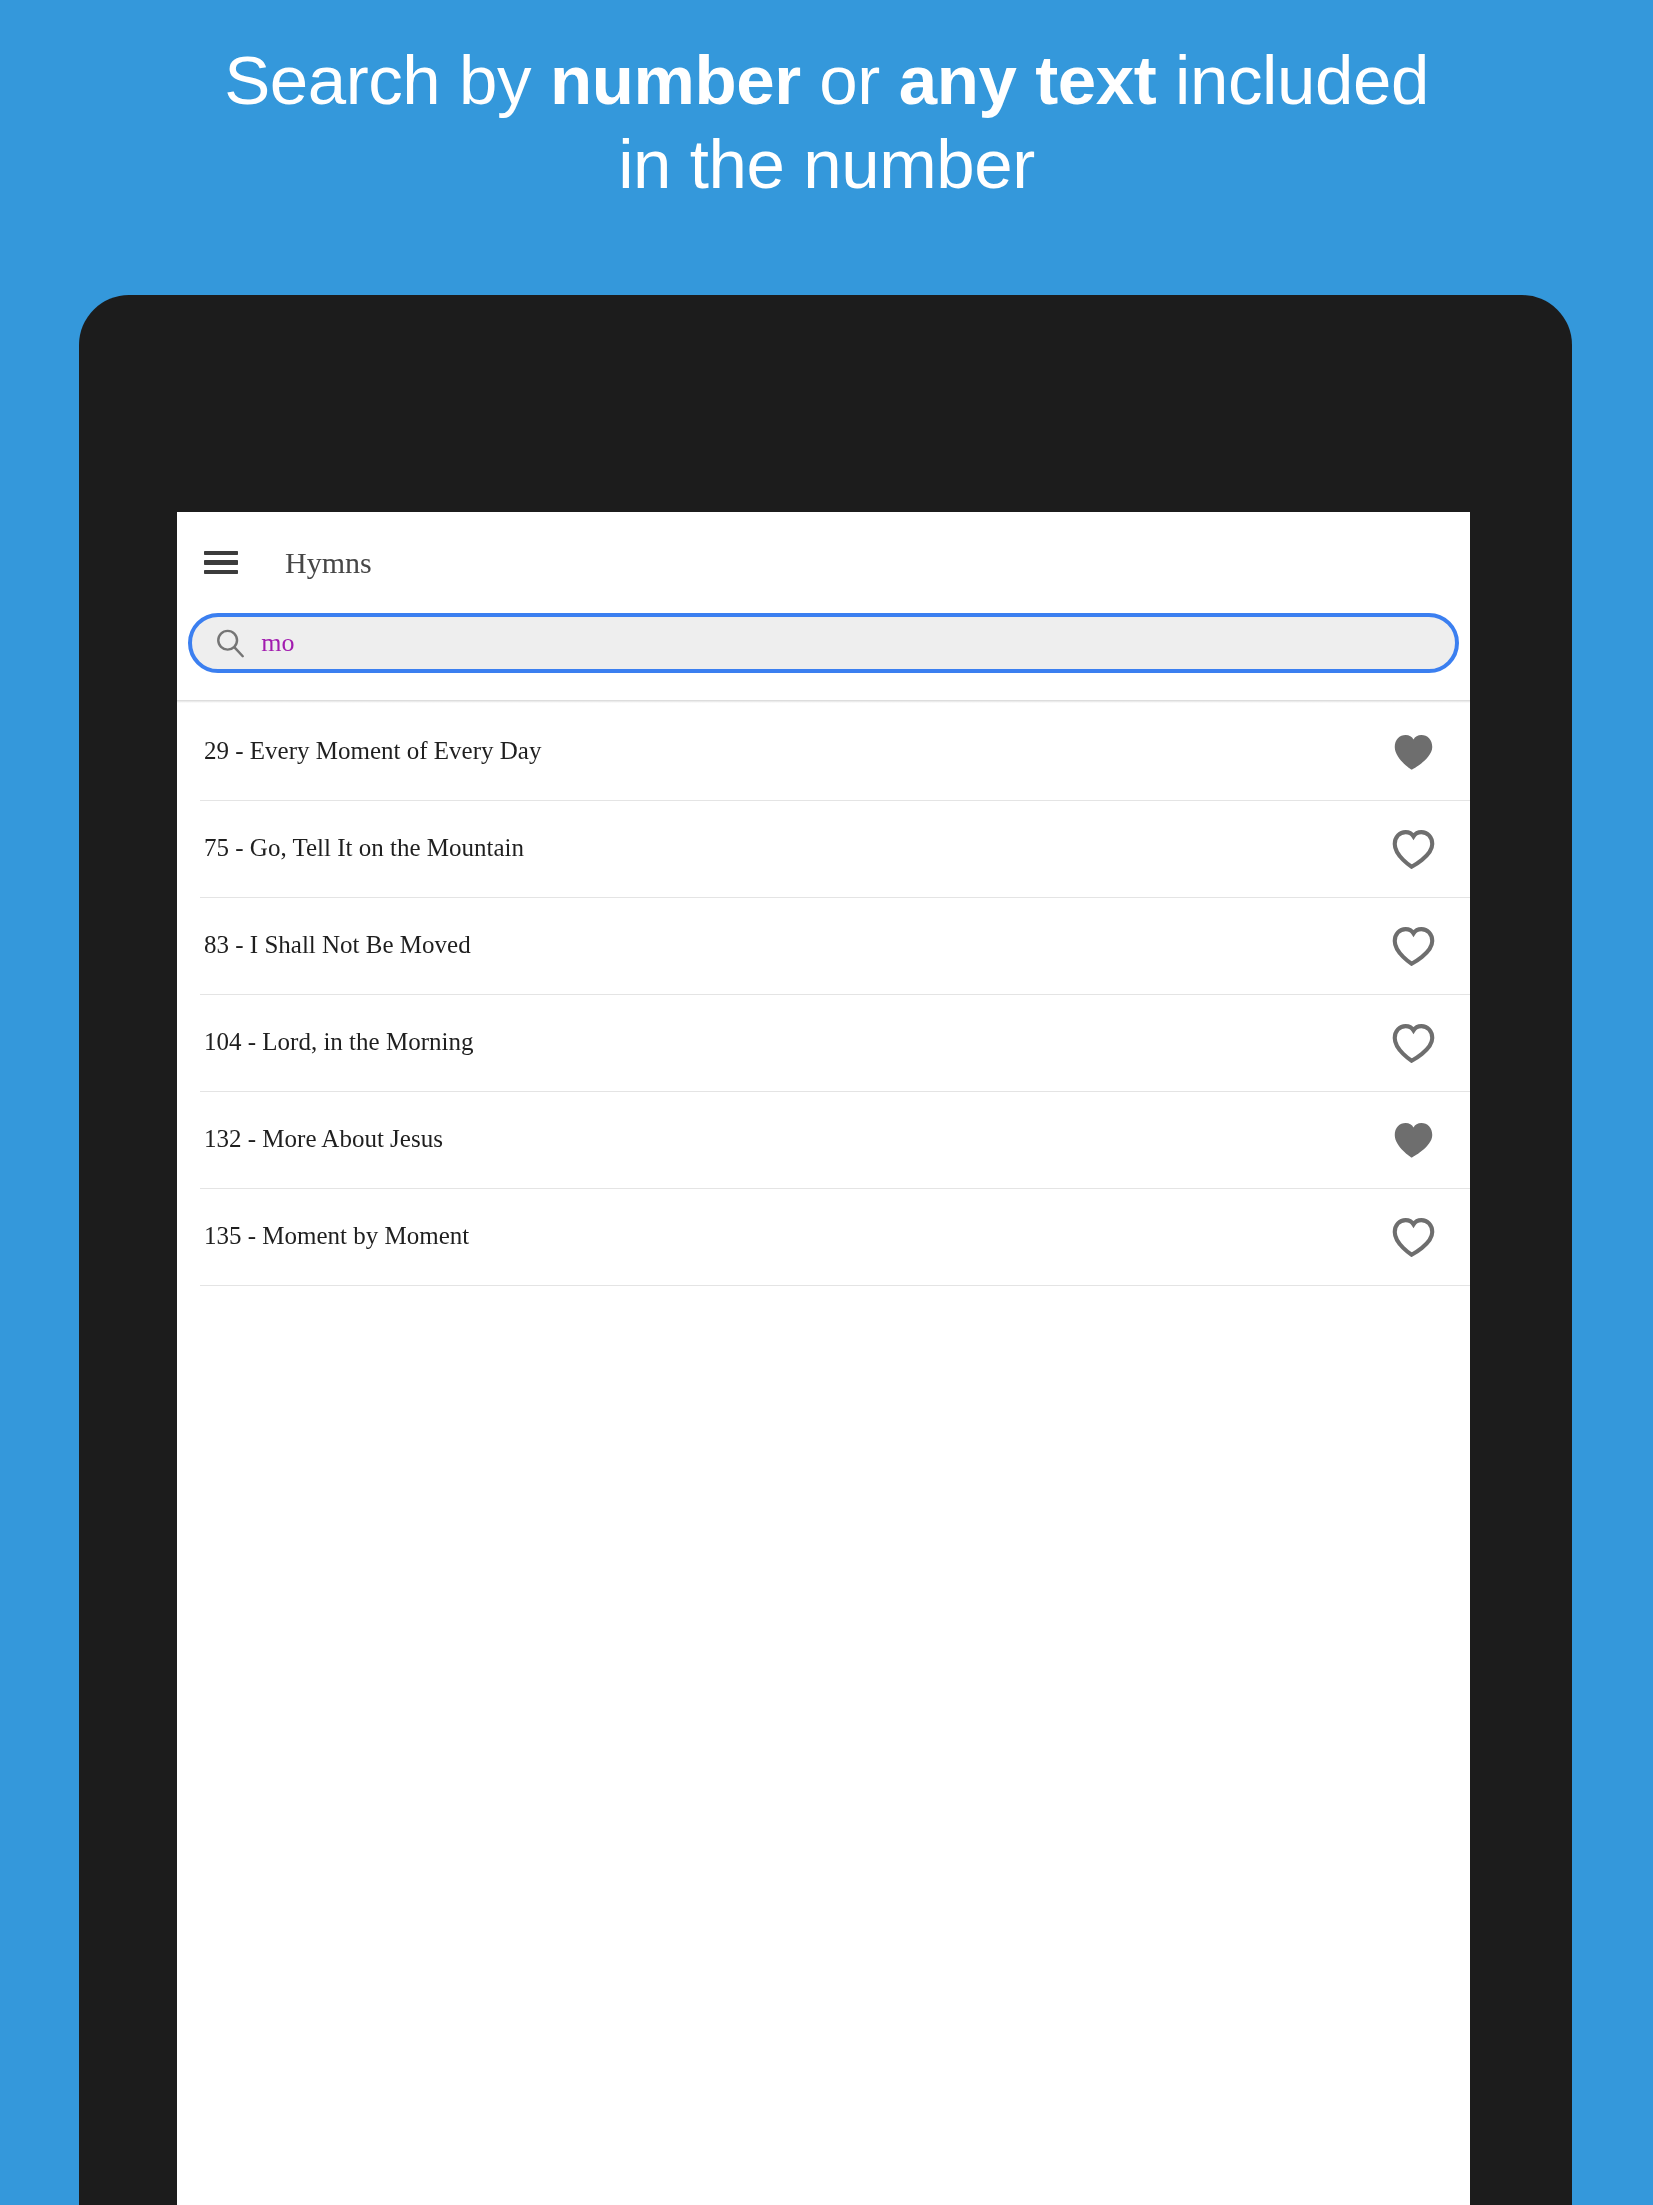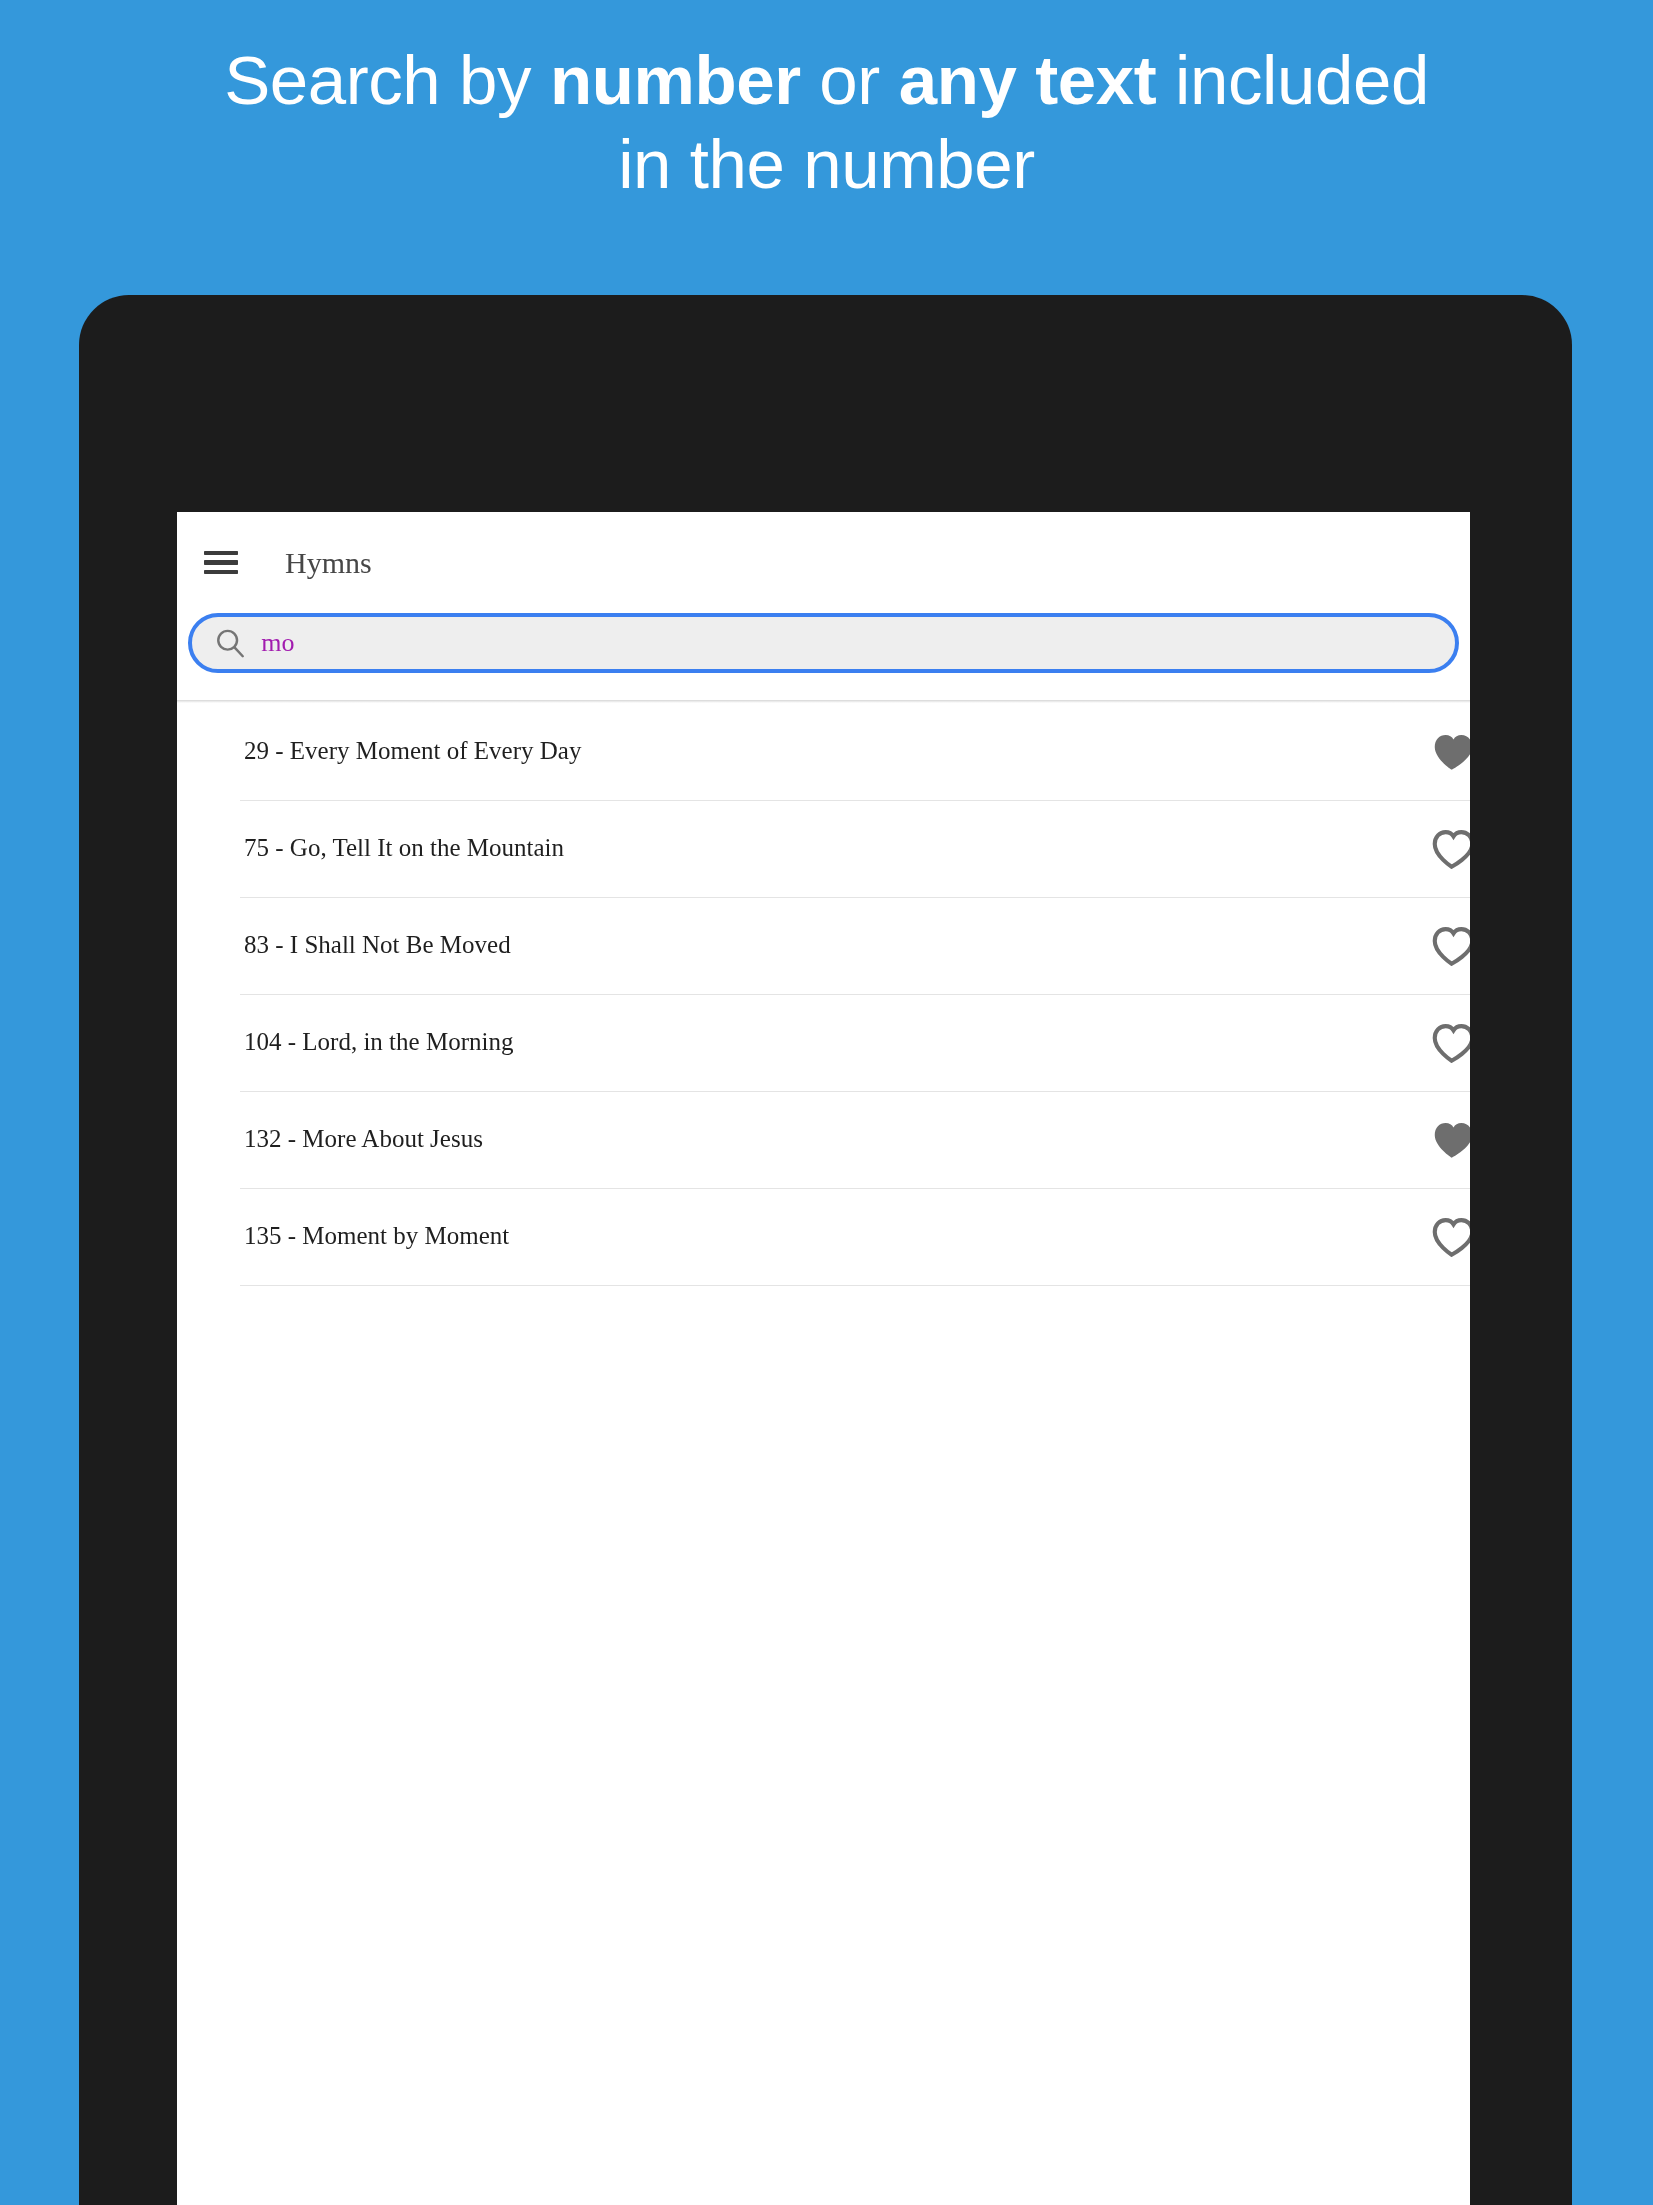--- a/index.html
+++ b/index.html
@@ -131,21 +131,20 @@
   .toolbar-shadow {
     height: 2.4px;
     background: linear-gradient(to bottom, rgba(0,0,0,0.16), rgba(0,0,0,0.0));
     width: 100%;
   }
 
   
   .hymn-list {
     background: #ffffff;
     width: 100%;
-    padding-left: 40px;
   }
   .hymn-row {
     position: relative;
     height: 97px;
     display: flex;
     align-items: center;
     padding: 0 34px 0 27px;
     box-sizing: border-box;
     cursor: pointer;
   }

